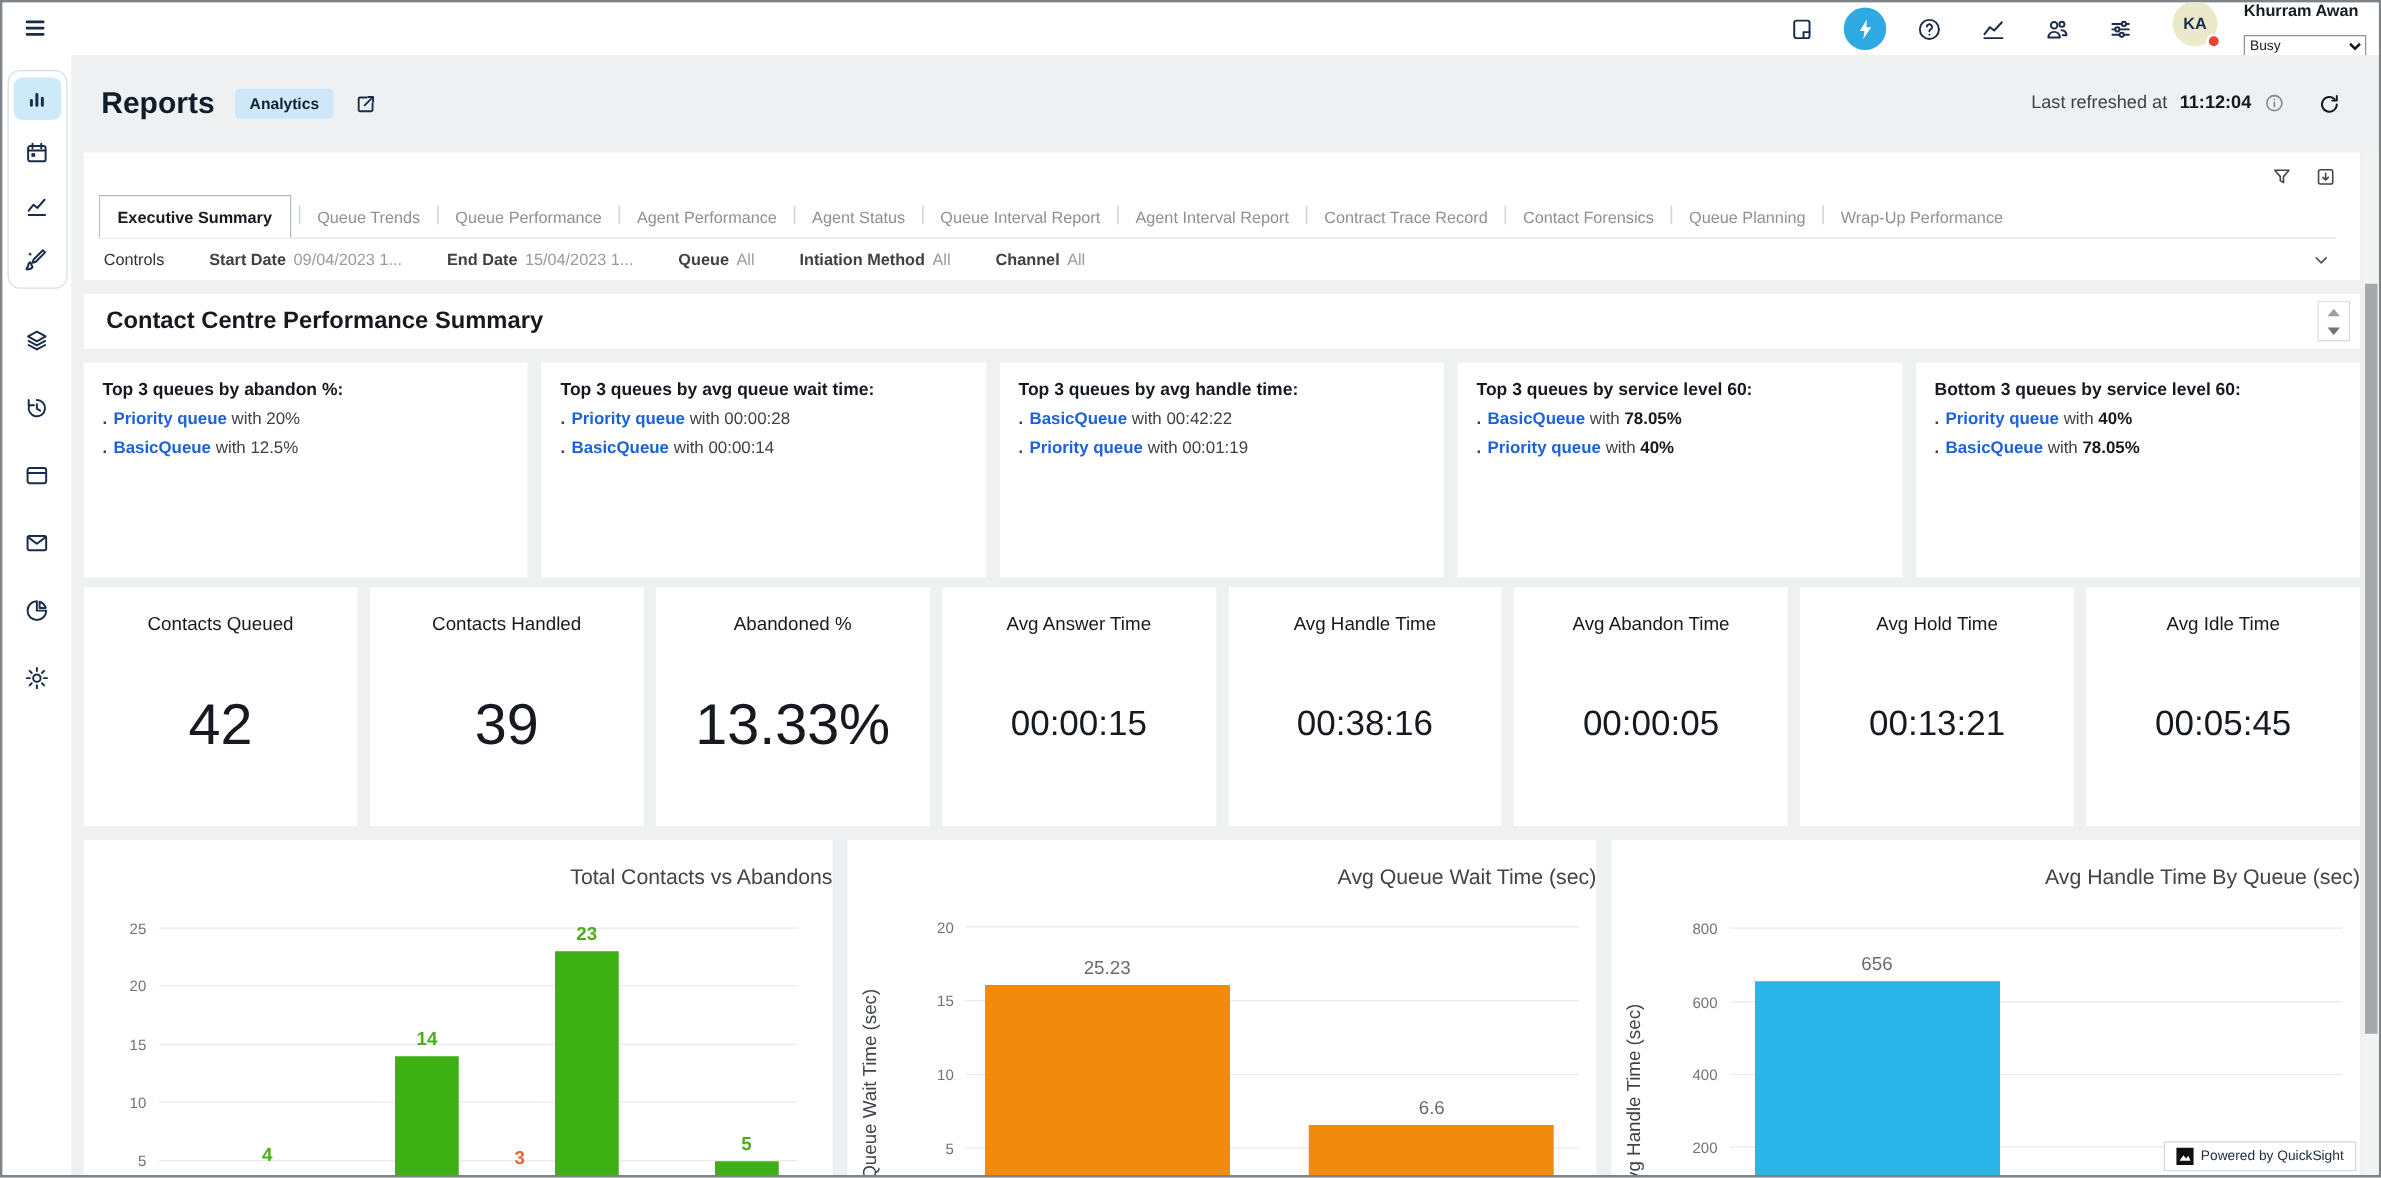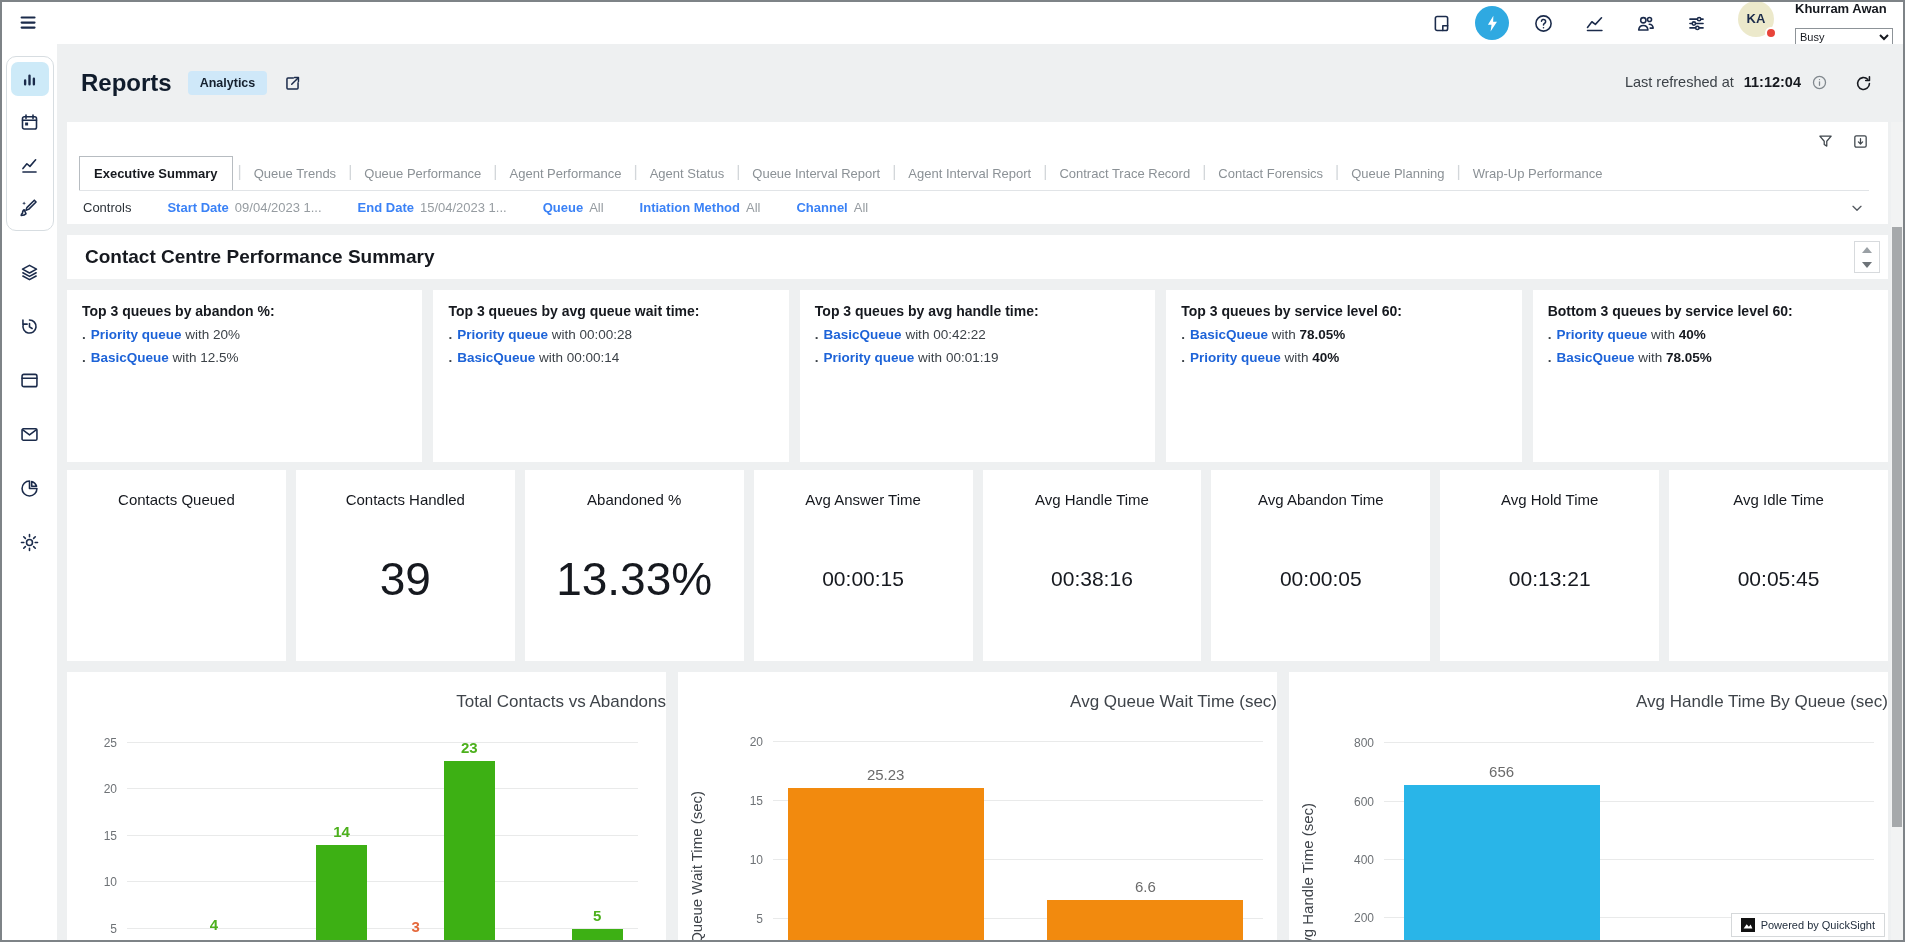--- a/index.html
+++ b/index.html
@@ -48,21 +48,21 @@
   .tools-row{display:flex;justify-content:flex-end;gap:18px;height:26px;align-items:center}
   .tool-btn{border:none;background:none;color:#3f464c;cursor:pointer;display:flex}
   .tool-btn svg{width:17px;height:17px}
   .tabs{display:flex;align-items:flex-end;border-bottom:1px solid #e1e4e7;margin-top:2px;white-space:nowrap;overflow:hidden}
   .tab{font-size:13px;color:#8b9196;padding:9px 7px;cursor:pointer;flex-shrink:0}
   .tab.active{border:1px solid #b7bcc1;border-bottom-color:#fff;background:#fff;color:#16191f;font-weight:700;padding:9px 14px;margin-bottom:-1px}
   .tab-sep{color:#d3d7da;padding:0 5px 9px 5px;flex-shrink:0}
   .controls-row{display:flex;align-items:center;height:33px;font-size:13px;gap:36px;padding:0 4px;position:relative}
   .controls-label{color:#2c3238}
   .filter{cursor:pointer}
-  .filter b{color:#3b82f6;font-weight:700}
+  .filter b{color:#404040;font-weight:700}
   .filter span{color:#969ca1;margin-left:6px}
   .controls-chev{position:absolute;right:4px;border:none;background:none;color:#545a60;cursor:pointer;display:flex}
   .controls-chev svg{width:16px;height:16px}
   
   .blockB{background:#fff;margin:11px 15px 0 10px;height:44px;display:flex;align-items:center;justify-content:space-between;padding:0 8px 0 18px;flex-shrink:0}
   .summary-heading{font-size:19px;font-weight:700;color:#16191f}
   .spinner{display:flex;flex-direction:column;border:1px solid #d7dadd;background:#fff}
   .spin-btn{width:24px;height:15px;display:flex;align-items:center;justify-content:center;border:none;background:#fff;cursor:pointer}
   .tri-up{width:0;height:0;border-left:5px solid transparent;border-right:5px solid transparent;border-bottom:6px solid #9aa0a5}
   .tri-down{width:0;height:0;border-left:5px solid transparent;border-right:5px solid transparent;border-top:6px solid #6d7378}
@@ -73,21 +73,21 @@
   .sum-line{margin-top:8px;color:#3c4248}
   .bullet{margin-right:5px;font-weight:700;color:#3c4248}
   .queue-link{color:#1d63d8;font-weight:700;cursor:pointer}
   .sum-val.bold{font-weight:700;color:#16191f}
   
   .kpi-row{display:flex;gap:10px;margin:8px 15px 0 10px;height:191px;flex-shrink:0}
   .kpi-card{flex:1;background:#fff;display:flex;flex-direction:column;align-items:center}
   .kpi-label{margin-top:21px;font-size:15px;color:#16191f}
   .kpi-value{flex:1;display:flex;align-items:center;color:#16191f;padding-bottom:12px}
   .kpi-value.large{font-size:46px}
-  .kpi-value.small{font-size:21px}
+  .kpi-value.small{font-size:28px}
   
   .charts-row{display:flex;gap:12px;margin:11px 15px 0 10px;flex:1;min-height:0}
   .chart-panel{flex:1;background:#fff;position:relative;overflow:hidden}
   .chart-title{text-align:right;margin-top:20px;font-size:17px;color:#3f444a}
   .ylabel{position:absolute;left:10px;writing-mode:vertical-rl;transform:rotate(180deg);font-size:15px;color:#3f444a}
   .plot{position:absolute;top:68px;bottom:0}
   .gridline{position:absolute;left:0;right:0;height:1px;background:#e9eaea}
   .ytick{position:absolute;right:calc(100% + 10px);transform:translateY(50%);font-size:12px;color:#6e7276}
   .bar{position:absolute;bottom:0;cursor:pointer}
   .bar-label{position:absolute;transform:translateX(-50%);font-size:15px;white-space:nowrap}
@@ -387,20 +387,21 @@
         <div class="sum-card">
           <div class="sum-title">Bottom 3 queues by service level 60:</div>
           <div class="sum-line"><span class="bullet">.</span><span class="queue-link">Priority queue</span><span> with </span><span class="sum-val bold">40%</span></div>
           <div class="sum-line"><span class="bullet">.</span><span class="queue-link">BasicQueue</span><span> with </span><span class="sum-val bold">78.05%</span></div>
         </div>
       </div>
 
     <div class="kpi-row" id="kpi-row">
         <div class="kpi-card">
           <div class="kpi-label">Contacts Queued</div>
+          <div class="kpi-value large">42</div>
         </div>
         <div class="kpi-card">
           <div class="kpi-label">Contacts Handled</div>
           <div class="kpi-value large">39</div>
         </div>
         <div class="kpi-card">
           <div class="kpi-label">Abandoned %</div>
           <div class="kpi-value large">13.33%</div>
         </div>
         <div class="kpi-card">

